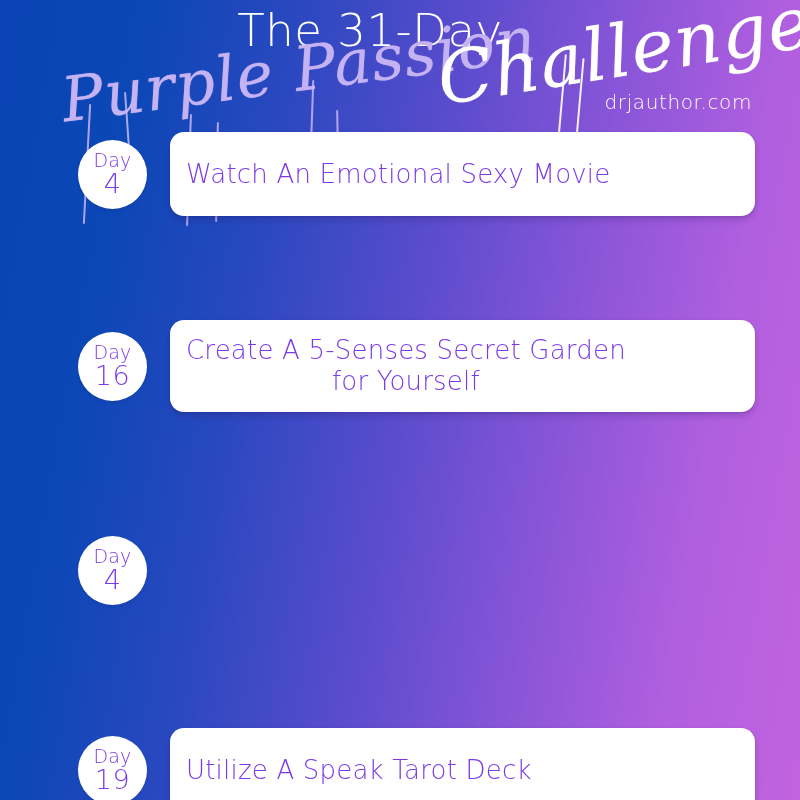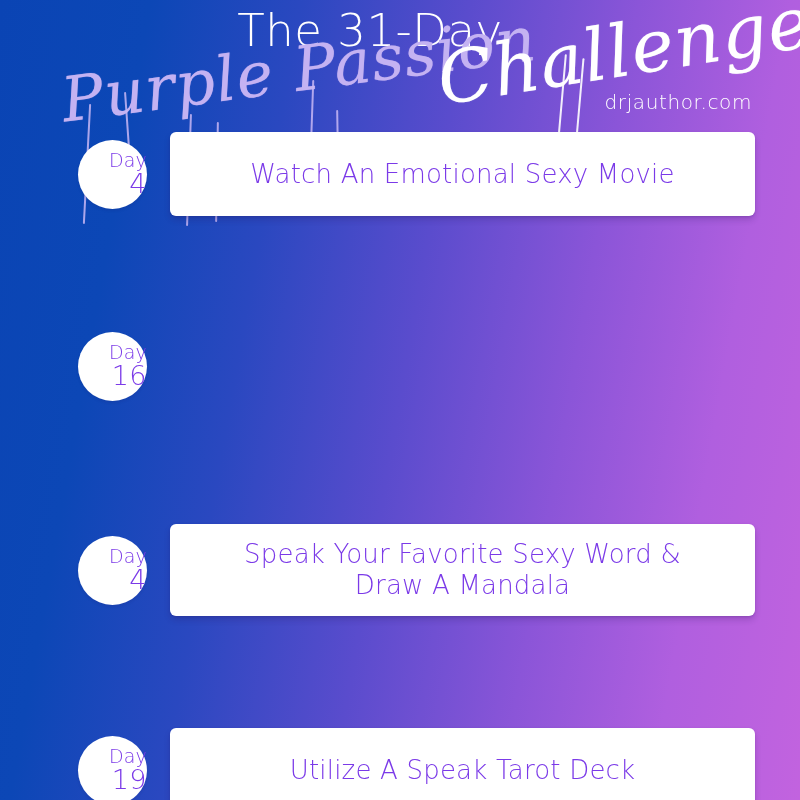--- a/index.html
+++ b/index.html
@@ -67,40 +67,40 @@
     font-family:"DejaVu Sans", sans-serif;
     font-weight:300;font-size:20px;letter-spacing:.6px;
     color:#ffffff;
   }
   
   #rows{position:absolute;left:0;top:132px;width:800px;}
   .row{position:relative;width:800px;}
   .card{
     position:absolute;left:170px;right:45px;top:0;
     background:#ffffff;
-    border-radius:6px;
+    border-radius:14px;
     box-shadow:0 4px 6px rgba(40,20,90,.20), 0 1px 2px rgba(40,20,90,.14);
-    display:flex;align-items:center;justify-content:center;
+    display:flex;align-items:center;
     text-align:center;
   }
   .card-text{
     font-family:"DejaVu Sans", sans-serif;
     font-weight:300;
     font-size:26px;
     line-height:1.18;
     color:#7b3ae8;
     letter-spacing:.2px;
     padding:0 16px;
     white-space:pre-line;
   }
   .daycircle{
     position:absolute;left:78px;
     width:69px;height:69px;border-radius:50%;
     background:#ffffff;
-    display:flex;flex-direction:column;align-items:flex-end;justify-content:center;
+    display:flex;flex-direction:column;align-items:center;justify-content:center;
     box-shadow:0 2px 3px rgba(30,15,80,.10);
   }
   .daycircle .dlabel{
     font-family:"DejaVu Sans", sans-serif;
     font-weight:300;font-size:19px;line-height:.98;
     color:#7b3ae8;letter-spacing:.2px;
   }
   .daycircle .dnum{
     font-family:"DejaVu Sans", sans-serif;
     font-weight:300;font-size:27px;line-height:1.0;
@@ -137,30 +137,30 @@
       <div class="row" style="height: 94px;">
         <div class="card" style="height: 84px; top: 0px;">
           <div class="card-text">Watch An Emotional Sexy Movie</div>
         </div>
         <div class="daycircle" style="top: 7.5px;">
           <div class="dlabel">Day</div>
           <div class="dnum">4</div>
         </div>
       </div>
       <div class="row" style="height: 102px;">
+        <div class="card" style="height: 92px; top: 94px;">
+          <div class="card-text">Create A 5-Senses Secret Garden
+for Yourself</div>
+        </div>
         <div class="daycircle" style="top: 105.5px;">
           <div class="dlabel">Day</div>
           <div class="dnum">16</div>
         </div>
       </div>
       <div class="row" style="height: 102px;">
-        <div class="card" style="height: 92px; top: 196px;">
-          <div class="card-text">Speak Your Favorite Sexy Word &amp;
-Draw A Mandala</div>
-        </div>
         <div class="daycircle" style="top: 207.5px;">
           <div class="dlabel">Day</div>
           <div class="dnum">4</div>
         </div>
       </div>
       <div class="row" style="height: 94px;">
         <div class="card" style="height: 84px; top: 298px;">
           <div class="card-text">Utilize A Speak Tarot Deck</div>
         </div>
         <div class="daycircle" style="top: 305.5px;">

